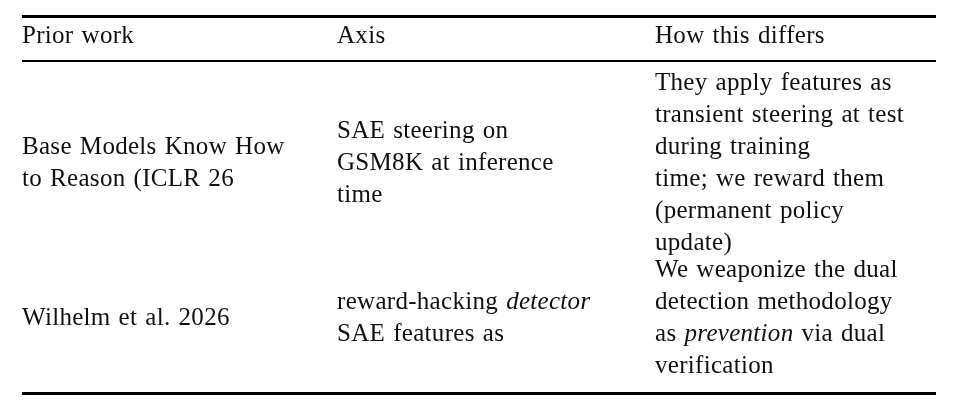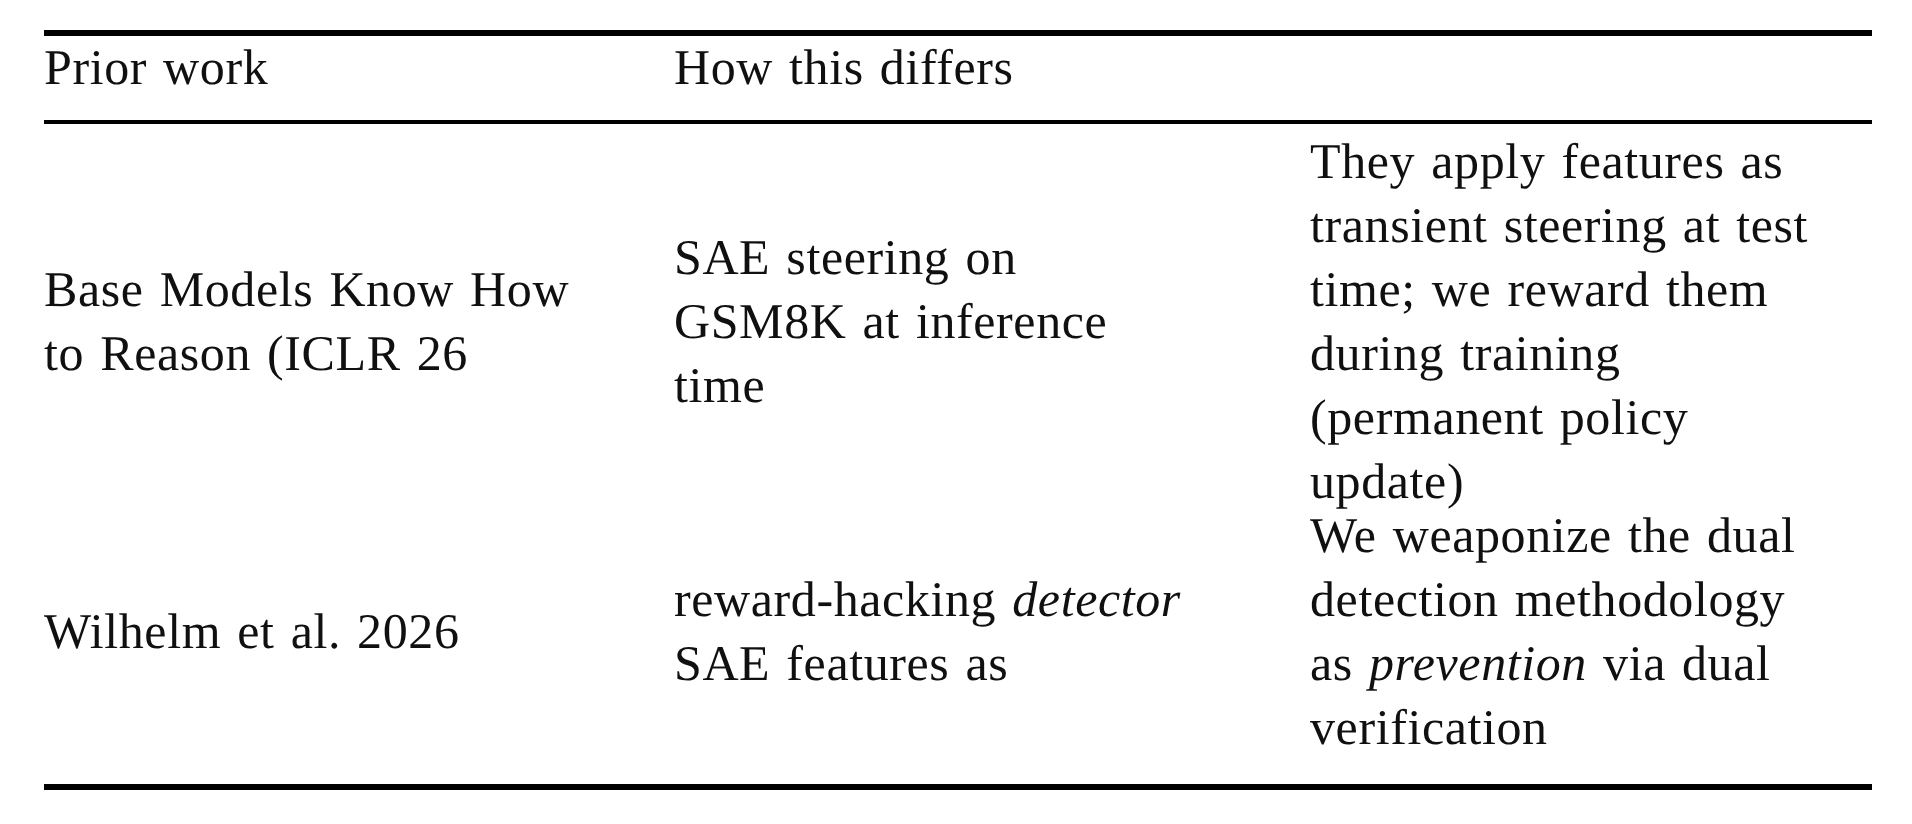--- a/index.html
+++ b/index.html
@@ -58,39 +58,40 @@
     font-style: italic;
   }
 </style>
 </head>
 <body>
 
 <div class="latex-table">
   <div class="rule rule-heavy"></div>
   <div class="header-row">
     <div class="cell col-0">Prior work</div>
+    <div class="cell col-1">Axis</div>
     <div class="cell col-2">How this differs</div>
   </div>
   <div class="rule rule-light"></div>
   <div class="table-body">
       <div class="body-row">
         <div class="cell col-0">
           <div class="line"><span class="">Base Models Know How</span></div>
           <div class="line"><span class="">to Reason (ICLR 26</span></div>
         </div>
         <div class="cell col-1">
           <div class="line"><span class="">SAE steering on</span></div>
           <div class="line"><span class="">GSM8K at inference</span></div>
           <div class="line"><span class="">time</span></div>
         </div>
         <div class="cell col-2">
           <div class="line"><span class="">They apply features as</span></div>
           <div class="line"><span class="">transient steering at test</span></div>
+          <div class="line"><span class="">during training</span></div>
           <div class="line"><span class="">time; we reward them</span></div>
-          <div class="line"><span class="">during training</span></div>
           <div class="line"><span class="">(permanent policy</span></div>
           <div class="line"><span class="">update)</span></div>
         </div>
       </div>
       <div class="body-row">
         <div class="cell col-0">
           <div class="line"><span class="">Wilhelm et al. 2026</span></div>
         </div>
         <div class="cell col-1">
           <div class="line"><span class="">reward-hacking </span><span class="em">detector</span></div>

